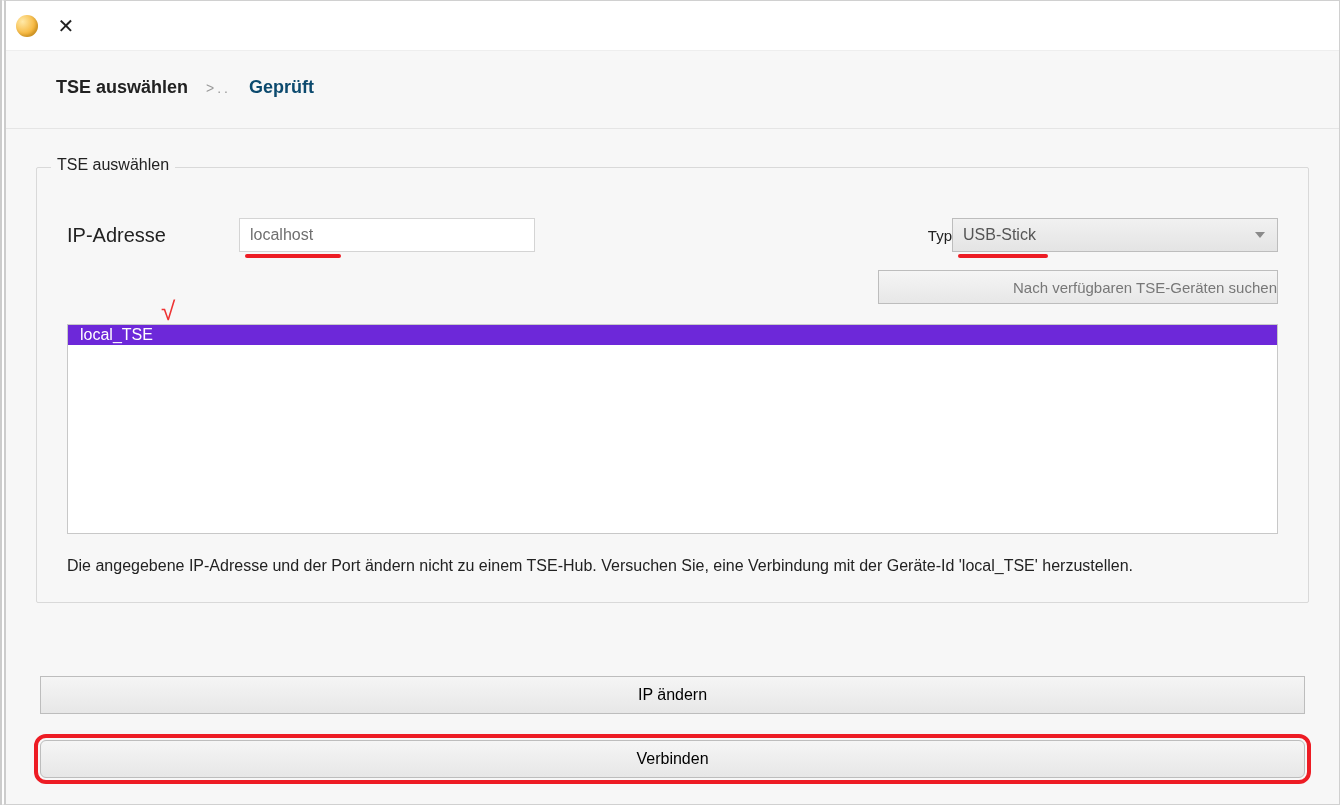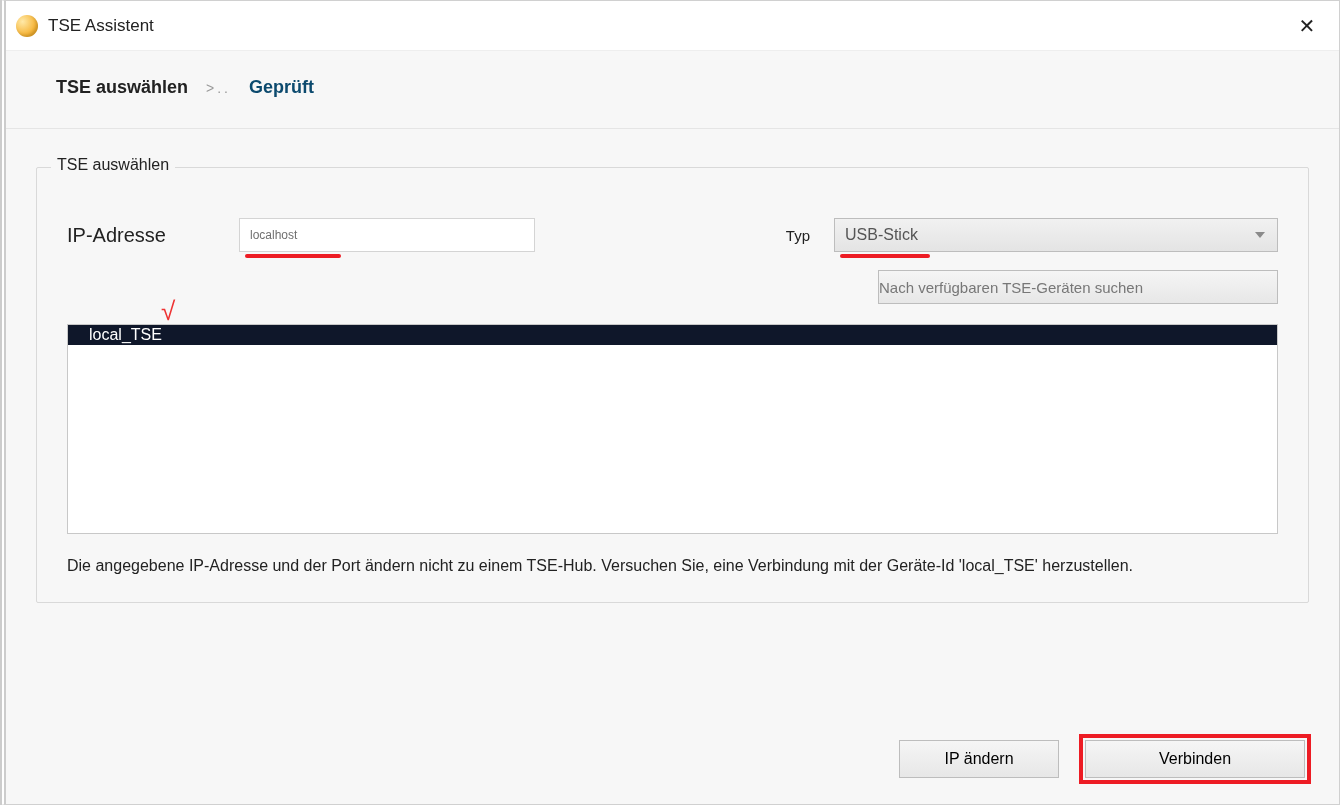--- a/index.html
+++ b/index.html
@@ -17,51 +17,50 @@
   .step-sep { color:#9a9a9a; letter-spacing:3px; font-size:14px; }
 
   .body { flex:1; background:#f7f7f7; padding:38px 30px 20px; display:flex; flex-direction:column; }
 
   .group { border:1px solid #d9d9d9; border-radius:2px; padding:50px 30px 24px; position:relative; }
   .group-title { position:absolute; top:-12px; left:14px; background:#f7f7f7; padding:0 6px; font-size:16px; }
 
   .row1 { display:flex; align-items:center; gap:32px; }
   .lbl { width:140px; font-size:20px; }
   .ip-wrap { position:relative; }
-  .text-input { width:296px; height:34px; border:1px solid #d4d4d4; background:#fff; padding:4px 10px; font-size:12px; color:#6f6f6f; font-family:inherit; }
+  .text-input { width:296px; height:34px; border:1px solid #d4d4d4; background:#fff; padding:4px 10px; font-size:16px; color:#6f6f6f; font-family:inherit; }
   .red-underline { position:absolute; left:6px; bottom:-6px; height:4px; background:#ed1c24; border-radius:2px; }
 
-  .typ-block { margin-left:auto; display:flex; align-items:center; gap:24px; }
+  .typ-block { margin-left:auto; display:flex; align-items:center; }
   .typ-wrap { position:relative; }
-  .select-box { width:444px; height:34px; border:1px solid #bdbdbd; background:linear-gradient(#f1f1f1,#e4e4e4); padding:4px 30px 4px 10px; font-size:16px; color:#555; display:flex; align-items:center; position:relative; }
+  .select-box { width:326px; height:34px; border:1px solid #bdbdbd; background:linear-gradient(#f1f1f1,#e4e4e4); padding:4px 30px 4px 10px; font-size:16px; color:#555; display:flex; align-items:center; position:relative; }
   .select-box::after { content:""; position:absolute; right:12px; top:50%; width:0; height:0; border-left:5px solid transparent; border-right:5px solid transparent; border-top:6px solid #8a8a8a; transform:translateY(-50%); }
 
   .row2 { margin-top:18px; display:flex; }
   .btn-gray { height:34px; border:1px solid #bdbdbd; background:linear-gradient(#f5f5f5,#e7e7e7); color:#777; font-size:15px; padding:0 26px; cursor:pointer; font-family:inherit; }
-  .search-btn { margin-left:auto; width:400px; text-align:left; padding:0; }
+  .search-btn { margin-left:auto; width:400px; text-align:right; padding:0; }
 
   .list-wrap { position:relative; margin-top:20px; }
   .checkmark { position:absolute; left:94px; top:-28px; color:#e33; font-size:26px; font-weight:400; }
   .listbox { border:1px solid #c8c8c8; background:#fff; height:210px; overflow:auto; }
-  .list-item { padding:1px 21px; font-size:16px; color:#fff; background:#0f172a; cursor:pointer; }
+  .list-item { padding:1px 12px; font-size:16px; color:#fff; background:#6d28d9; cursor:pointer; }
 
   .status-msg { margin-top:20px; font-size:16px; line-height:1.5; }
 
-  .footer { margin-top:auto; padding:20px 4px 6px; display:flex; justify-content:flex-end; gap:26px; }
+  .footer { margin-top:auto; padding:20px 4px 6px; display:flex; justify-content:flex-end; gap:26px;flex-direction:column; }
   .btn { height:38px; min-width:160px; border:1px solid #bdbdbd; background:linear-gradient(#f5f5f5,#e7e7e7); font-size:16px; padding:0 28px; cursor:pointer; font-family:inherit; }
-  .btn.highlight { outline:4px solid #ed1c24; outline-offset:2px; min-width:220px; }
+  .btn.highlight { outline:4px solid #ed1c24; outline-offset:2px; min-width:220px;border-radius:6px; }
 </style>
 </head>
 <body>
 
 <div class="window">
 
   <div class="titlebar">
     <div class="app-icon"></div>
-    <div class="title">TSE Assistent</div>
     <div class="close-x">✕</div>
   </div>
 
   <div class="steps">
     <div class="steps-row">
       <span class="step">TSE auswählen</span>
       <span class="step-sep">&gt;..</span>
       <span class="step inactive">Geprüft</span>
     </div>
   </div>

